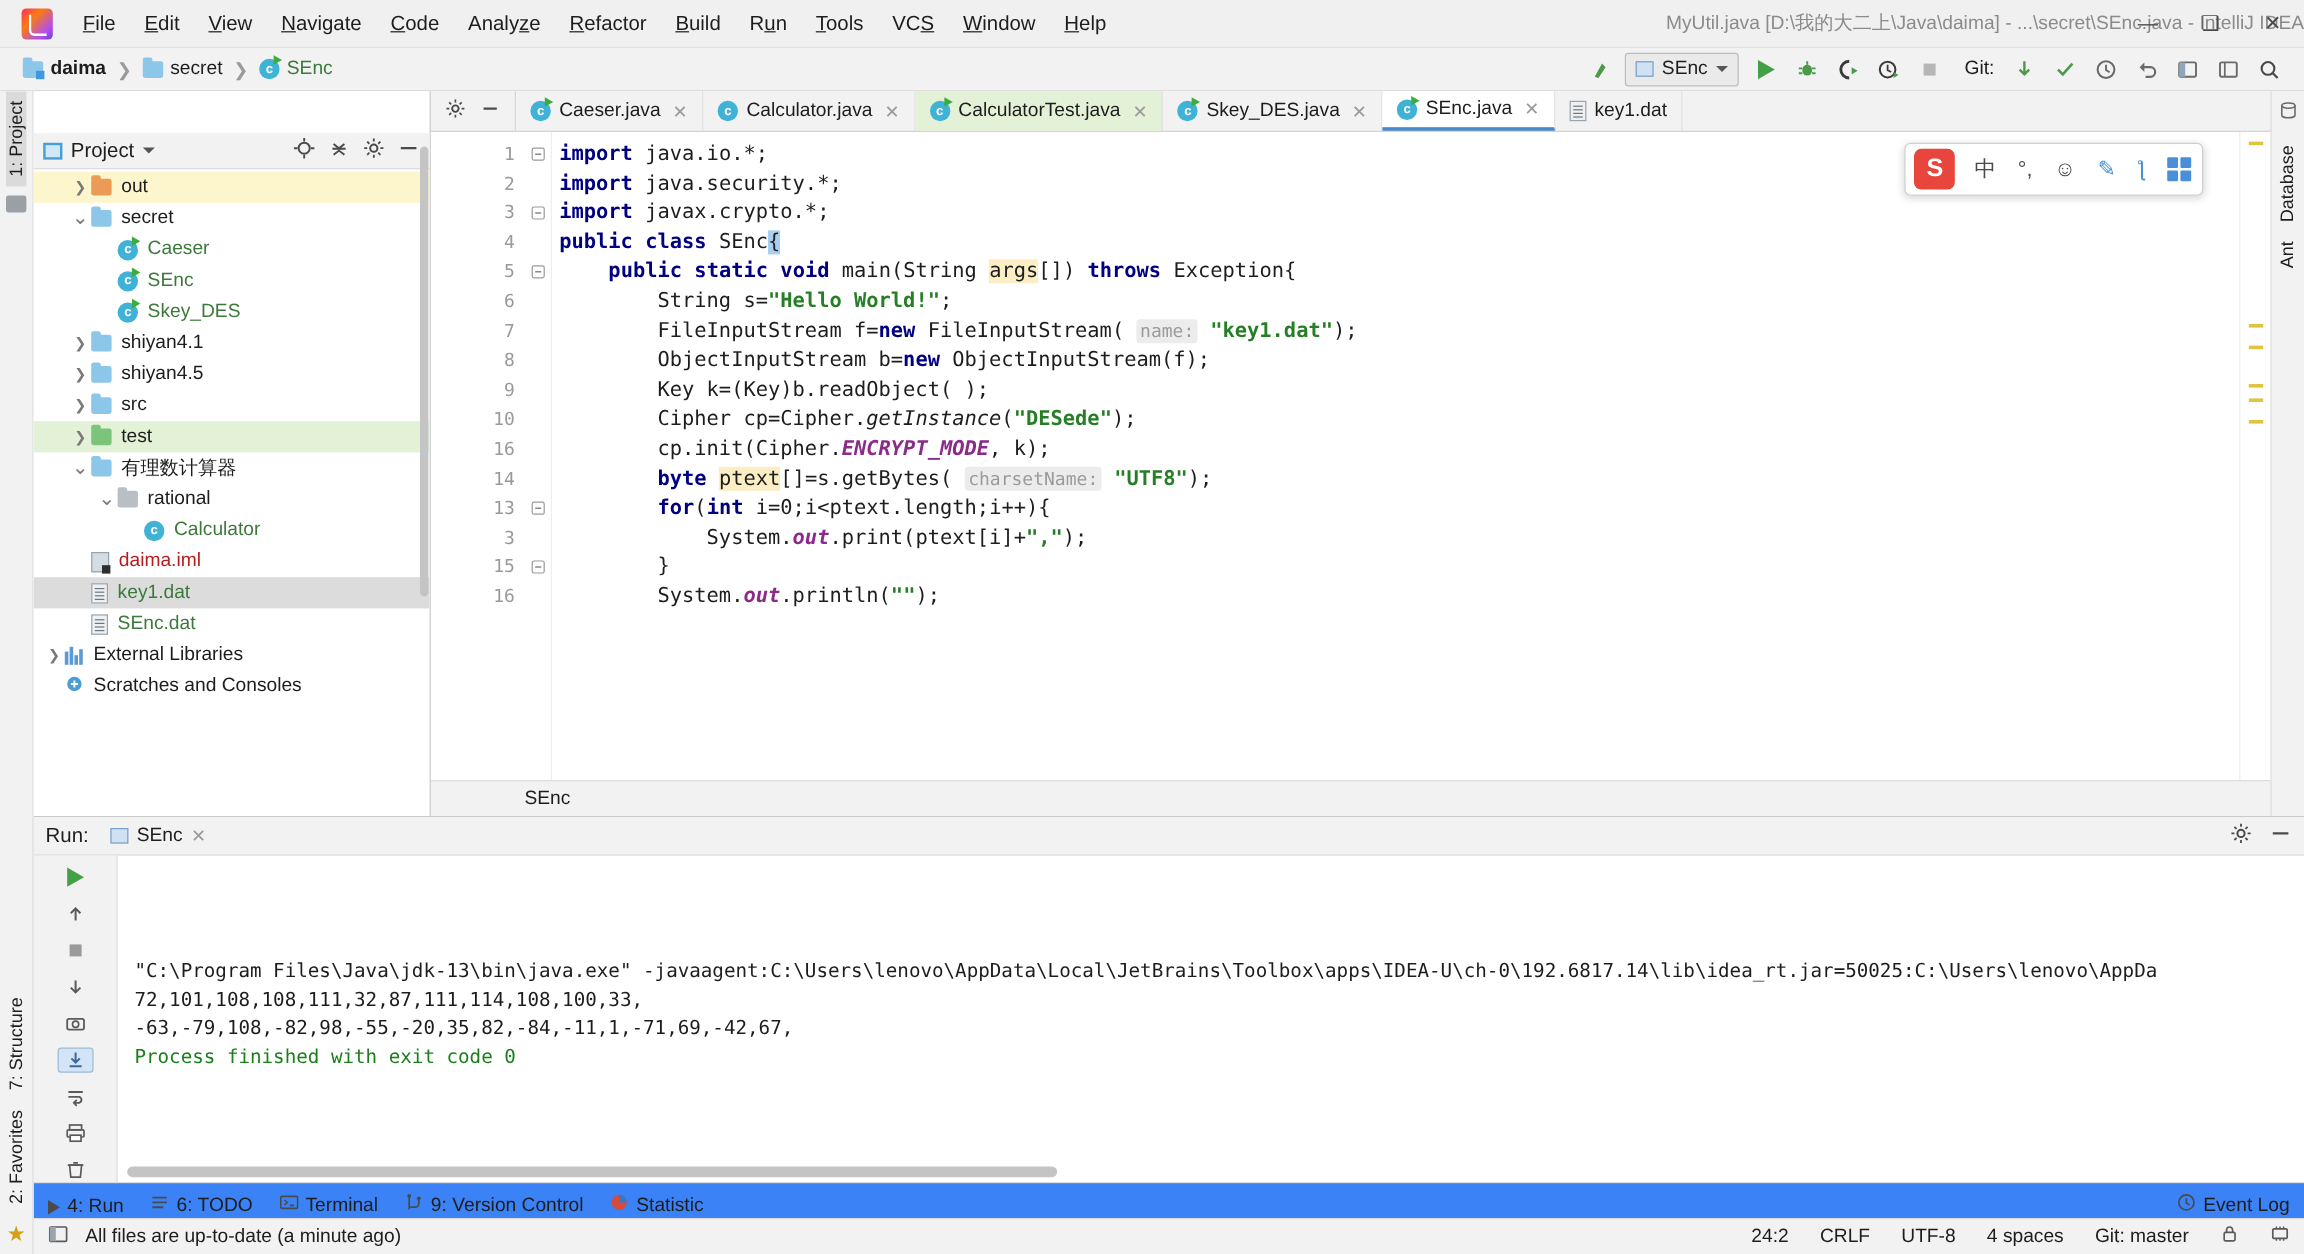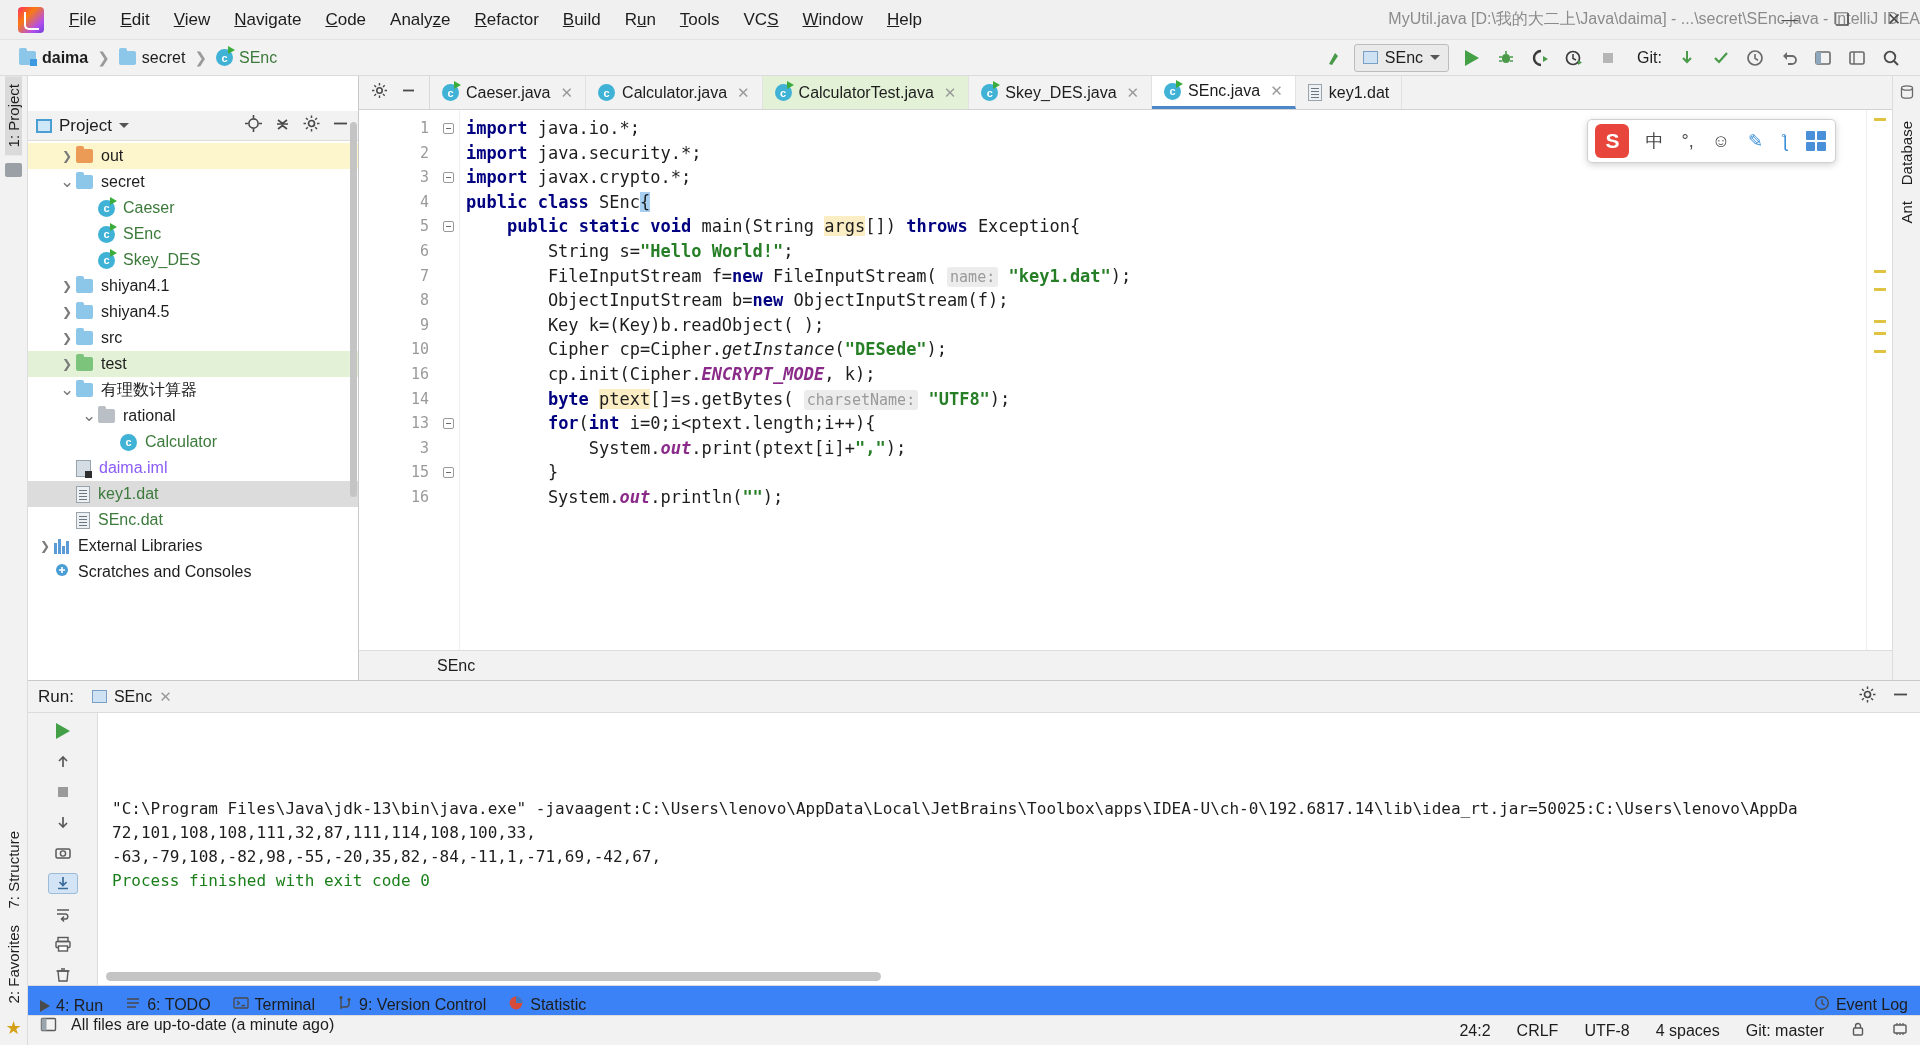--- a/index.html
+++ b/index.html
@@ -112,21 +112,21 @@
   .tree{flex:1;overflow:hidden;padding-top:2px;font-size:16px;}
   .node{display:flex;align-items:center;height:26px;padding-left:8px;white-space:nowrap;}
   .node.sel-yellow{background:#fdf6cd;}
   .node.sel-green{background:#e3f2d7;}
   .node.sel-grey{background:#dcdcdc;}
   .arrow{width:18px;text-align:center;color:#7a7a7a;font-size:12px;flex:none;}
   .arrow.none{visibility:hidden;}
   .node .ico{margin-right:8px;flex:none;}
   .node .lbl{font-size:16px;}
   .lbl.green{color:#3c7a3c;}
-  .lbl.blue{color:#8b5cf6;}
+  .lbl.blue{color:#b91c1c;}
   .lbl.dark{color:#1d1d1d;}
   .folder-orange{width:17px;height:14px;background:#ec9b57;border-radius:2px;position:relative;}
   .folder-orange:before{content:"";position:absolute;top:-3px;left:0;width:8px;height:4px;background:#ec9b57;border-radius:2px 2px 0 0;}
   .folder-green{width:17px;height:14px;background:#7cc47c;border-radius:2px;position:relative;}
   .folder-green:before{content:"";position:absolute;top:-3px;left:0;width:8px;height:4px;background:#7cc47c;border-radius:2px 2px 0 0;}
   .folder-grey{width:17px;height:14px;background:#b9bfc4;border-radius:2px;position:relative;}
   .folder-grey:before{content:"";position:absolute;top:-3px;left:0;width:8px;height:4px;background:#b9bfc4;border-radius:2px 2px 0 0;}
   .file-ico{width:14px;height:17px;background:#eef1f3;border:1px solid #9aa4ad;position:relative;}
   .file-ico.lines:after{
     content:"";position:absolute;left:2px;top:3px;width:8px;height:1px;background:#6b7780;
@@ -234,21 +234,21 @@
   .hscroll{position:absolute;left:8px;bottom:4px;height:9px;width:775px;background:#c4c4c4;border-radius:5px;}
 
   
   .toolbar-bottom{
     height:30px;background:#3b82f6;border-top:1px solid #dcdcdc;display:flex;align-items:flex-end;
     gap:22px;padding:0 12px;flex:none;font-size:16px;
   }
   .tbb{display:flex;align-items:center;gap:6px;}
   .tbb.right{margin-left:auto;}
   .statusbar{
-    height:30px;background:#f2f2f2;border-top:1px solid #dcdcdc;display:flex;
+    height:30px;background:#f2f2f2;border-top:1px solid #dcdcdc;display:flex;align-items:center;
     gap:0;padding:0 12px;flex:none;font-size:16px;
   }
   .sb-right{margin-left:auto;display:flex;align-items:center;gap:26px;}
 </style>
 </head>
 <body>
 
 <div class="app">
 
   <div class="titlebar">

